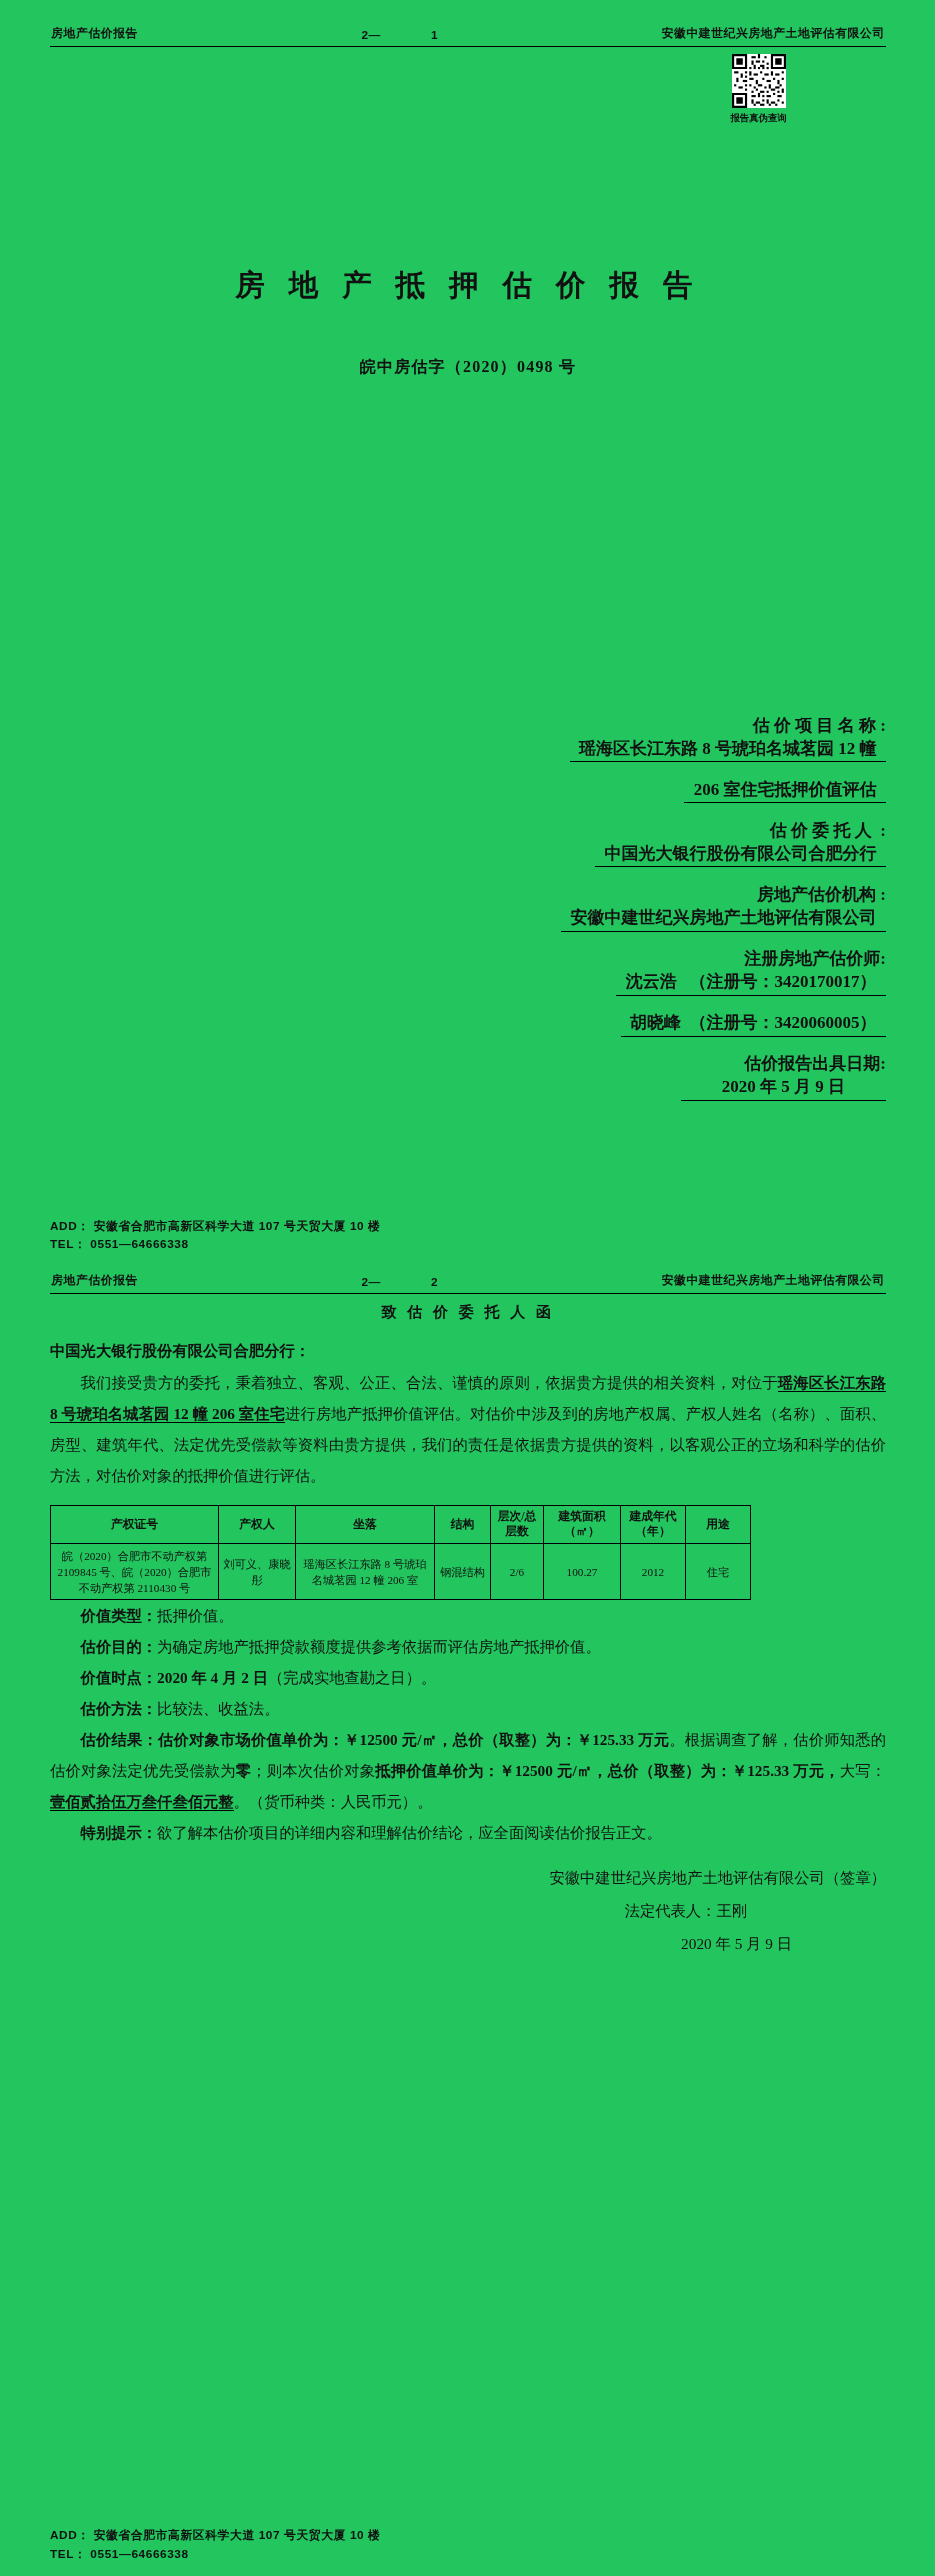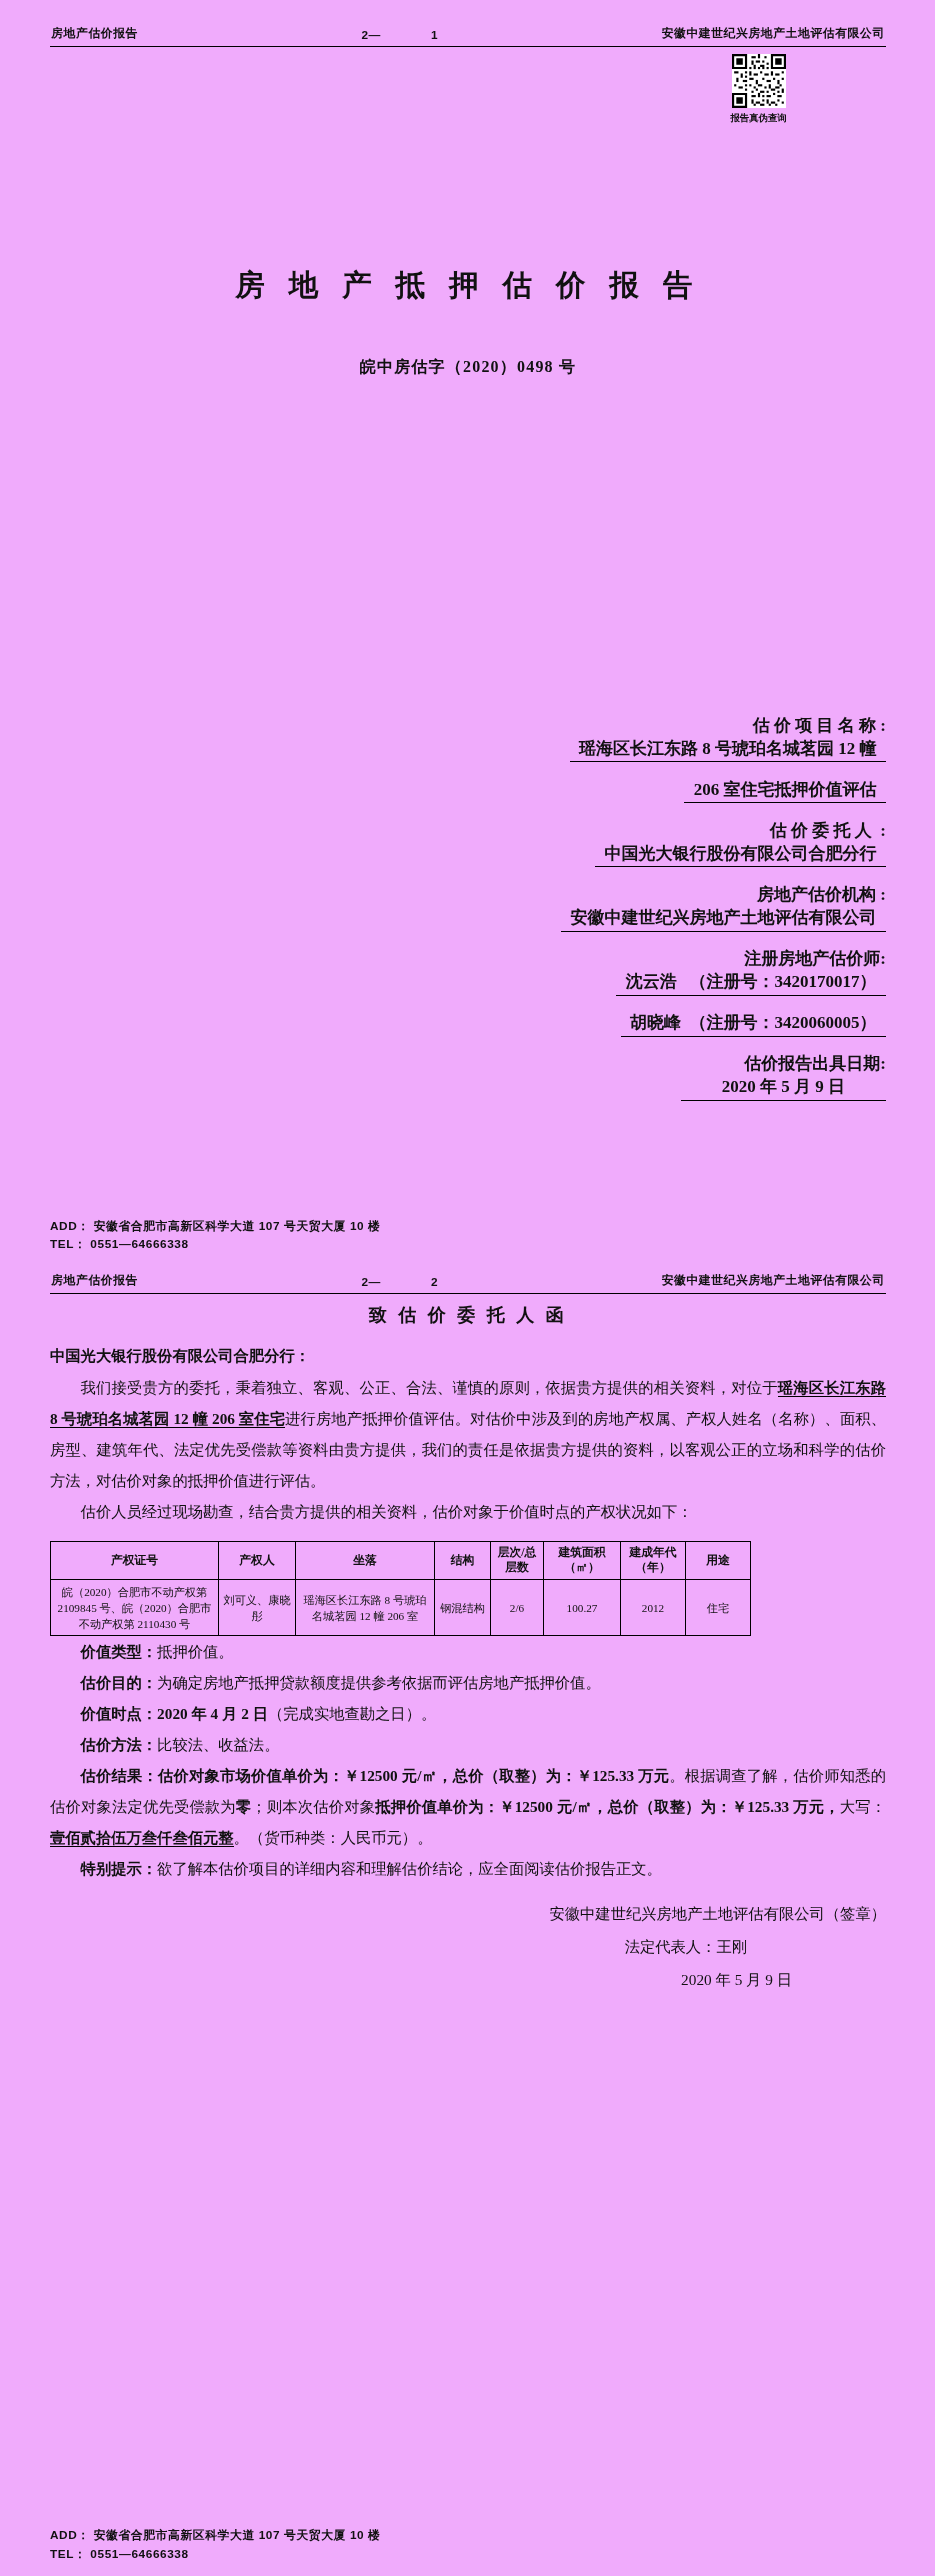--- a/index.html
+++ b/index.html
@@ -1,18 +1,18 @@
 <!DOCTYPE html>
 <html style="font-size:9.4px"><head>
 <meta charset="utf-8">
 <style>
   *{margin:0;padding:0;box-sizing:border-box;}
   html,body{background:#ffffff;}
   body{width:936px;font-family:"Liberation Serif","DejaVu Serif",serif;color:#111;}
-  .doc{width:936px;height:2576px;position:relative;background:#f0abfc;outline:0.6px solid #e3e3e3;}
+  .doc{width:936px;height:2576px;position:relative;background:#22c55e;outline:0.6px solid #e3e3e3;}
   .page{position:relative;width:100%;padding:0 50px;overflow:hidden;}
   .page-1{height:1259px;}
   .page-2{height:1317px;}
   .page-header{display:flex;justify-content:space-between;align-items:flex-end;border-bottom:1.2px solid #000;
     padding:26px 1.2px 3.5px;font-family:"Liberation Sans","DejaVu Sans",sans-serif;font-weight:700;font-size:11.8px;letter-spacing:0.6px;}
   .page-2 .page-header{padding-top:14px;}
   .hdr-center{display:flex;gap:50px;}
   .qr-block{position:absolute;top:54px;right:147px;width:61px;text-align:center;}
   .qr{width:54px;height:54px;display:block;margin:0 auto;}
   .qr-caption{margin-top:3.5px;font-family:Liberation Serif, serif;font-weight:700;font-size:9.4px;white-space:nowrap;text-align:center;}
@@ -21,21 +21,21 @@
   .cover-fields{margin-top:336px;font-size:17px;font-weight:700;}
   .field-row{display:flex;align-items:flex-end;margin-bottom:15.3px;flex-direction:column;}
   .field-label{white-space:pre;}
   .field-value{display:inline-block;border-bottom:1.2px solid #000;padding:0 9.4px 1.8px;white-space:pre;}
   .cont{margin-left:304px;}
   .appr2{margin-left:215px;}
   .pad-wide{padding-left:41px;padding-right:41px;}
   .page-footer{position:absolute;left:50px;bottom:5.9px;font-family:"Liberation Sans","DejaVu Sans",sans-serif;
     font-weight:700;font-size:11.8px;line-height:18.3px;letter-spacing:0.6px;}
   .page-2 .page-footer{bottom:13px;}
-  .letter-title{margin-top:9.4px;text-align:center;font-size:18px;font-weight:700;letter-spacing:3.5px;}
+  .letter-title{margin-top:9.4px;text-align:center;font-size:15px;font-weight:700;letter-spacing:3.5px;}
   .salutation{margin-top:19px;font-size:15.3px;font-weight:700;}
   .body-para{font-size:15.3px;line-height:31px;text-align:justify;}
   .indent{text-indent:2em;}
   .mt8{margin-top:4.7px;}
   .bold{font-weight:700;}
   .u-inline{border-bottom:1.2px solid #000;}
   .prop-table{margin-top:14px;border-collapse:collapse;table-layout:fixed;width:699px;}
   .prop-table th,.prop-table td{border:0.6px solid #000;text-align:center;vertical-align:middle;padding:3.5px 2.9px;}
   .prop-table th{font-size:11.8px;font-weight:700;line-height:15.3px;}
   .prop-table td{font-size:11.2px;line-height:16px;}
@@ -189,21 +189,20 @@
         </span>
       <span>安徽中建世纪兴房地产土地评估有限公司</span>
     </header>
 
     <h2 class="letter-title">致  估  价  委  托  人  函</h2>
 
     <p class="salutation">中国光大银行股份有限公司合肥分行：</p>
 
     <p class="body-para indent mt8"><span>我们接受贵方的委托，秉着独立、客观、公正、合法、谨慎的原则，依据贵方提供的相关资料，对位于</span><span class="bold u-inline">瑶海区长江东路 8 号琥珀名城茗园 12 幢 206 室住宅</span><span>进行房地产抵押价值评估。对估价中涉及到的房地产权属、产权人姓名（名称）、面积、房型、建筑年代、法定优先受偿款等资料由贵方提供，我们的责任是依据贵方提供的资料，以客观公正的立场和科学的估价方法，对估价对象的抵押价值进行评估。</span></p>
 
-    <p class="body-para indent">估价人员经过现场勘查，结合贵方提供的相关资料，估价对象于价值时点的产权状况如下：</p>
 
     <table class="prop-table">
       <colgroup>
         <col style="width:168px">
           <col style="width:77px">
           <col style="width:139px">
           <col style="width:56px">
         <col style="width:53px">
           <col style="width:77px">
           <col style="width:65px">

